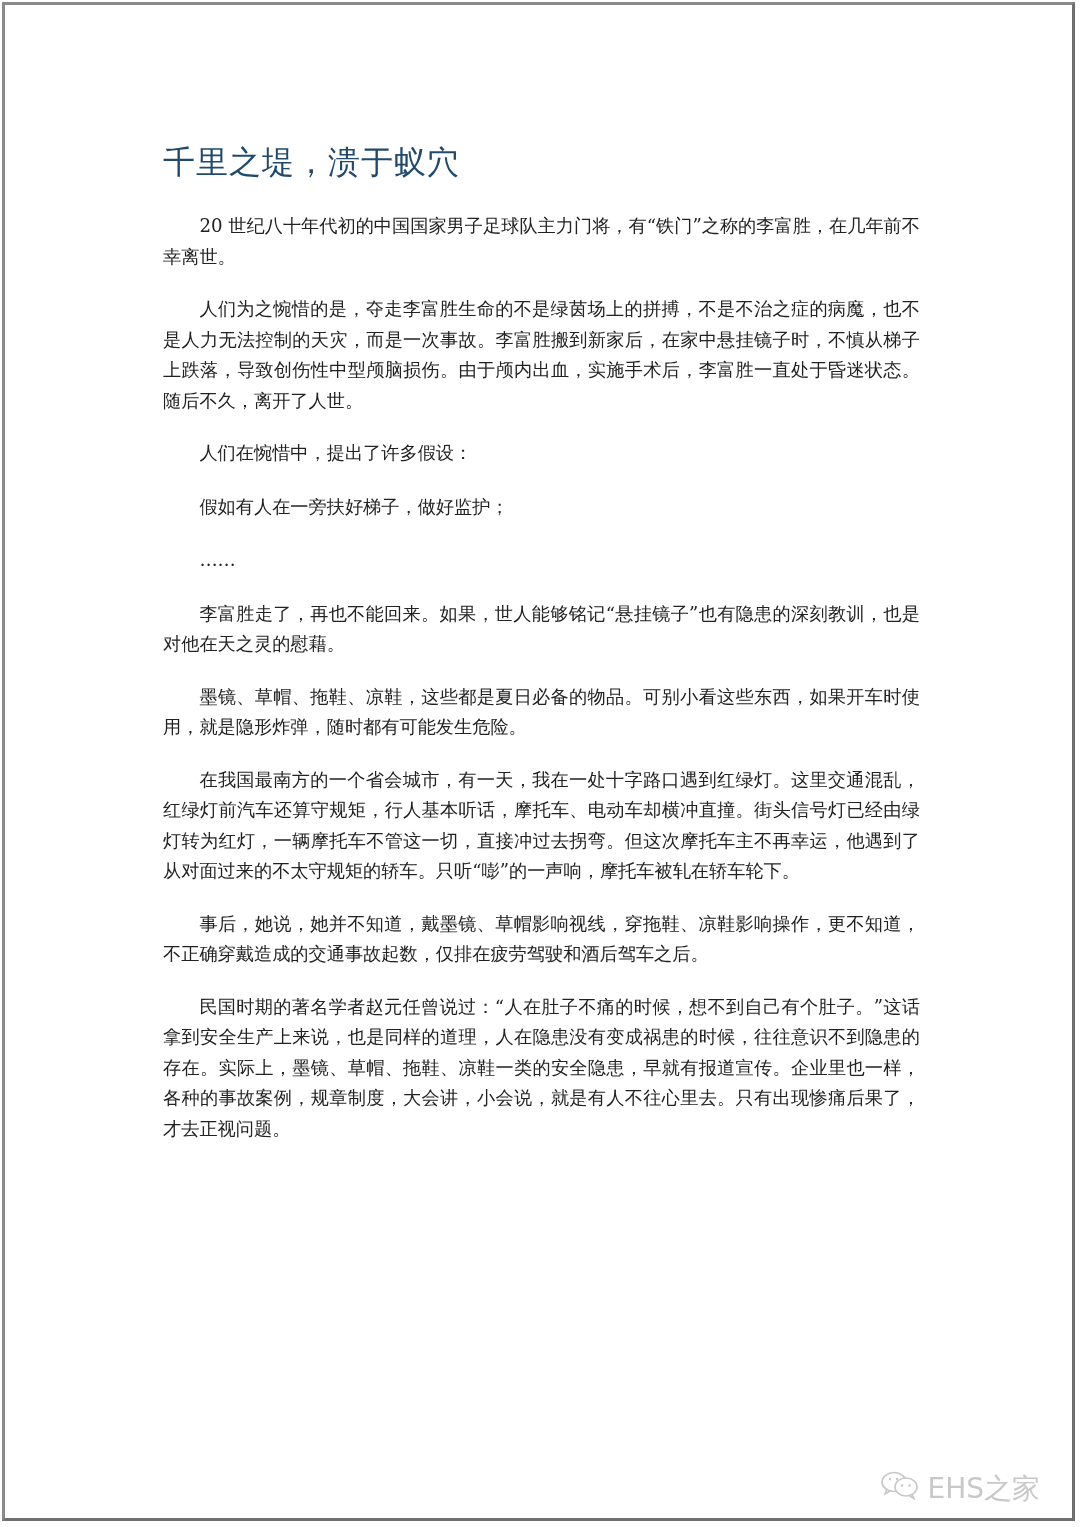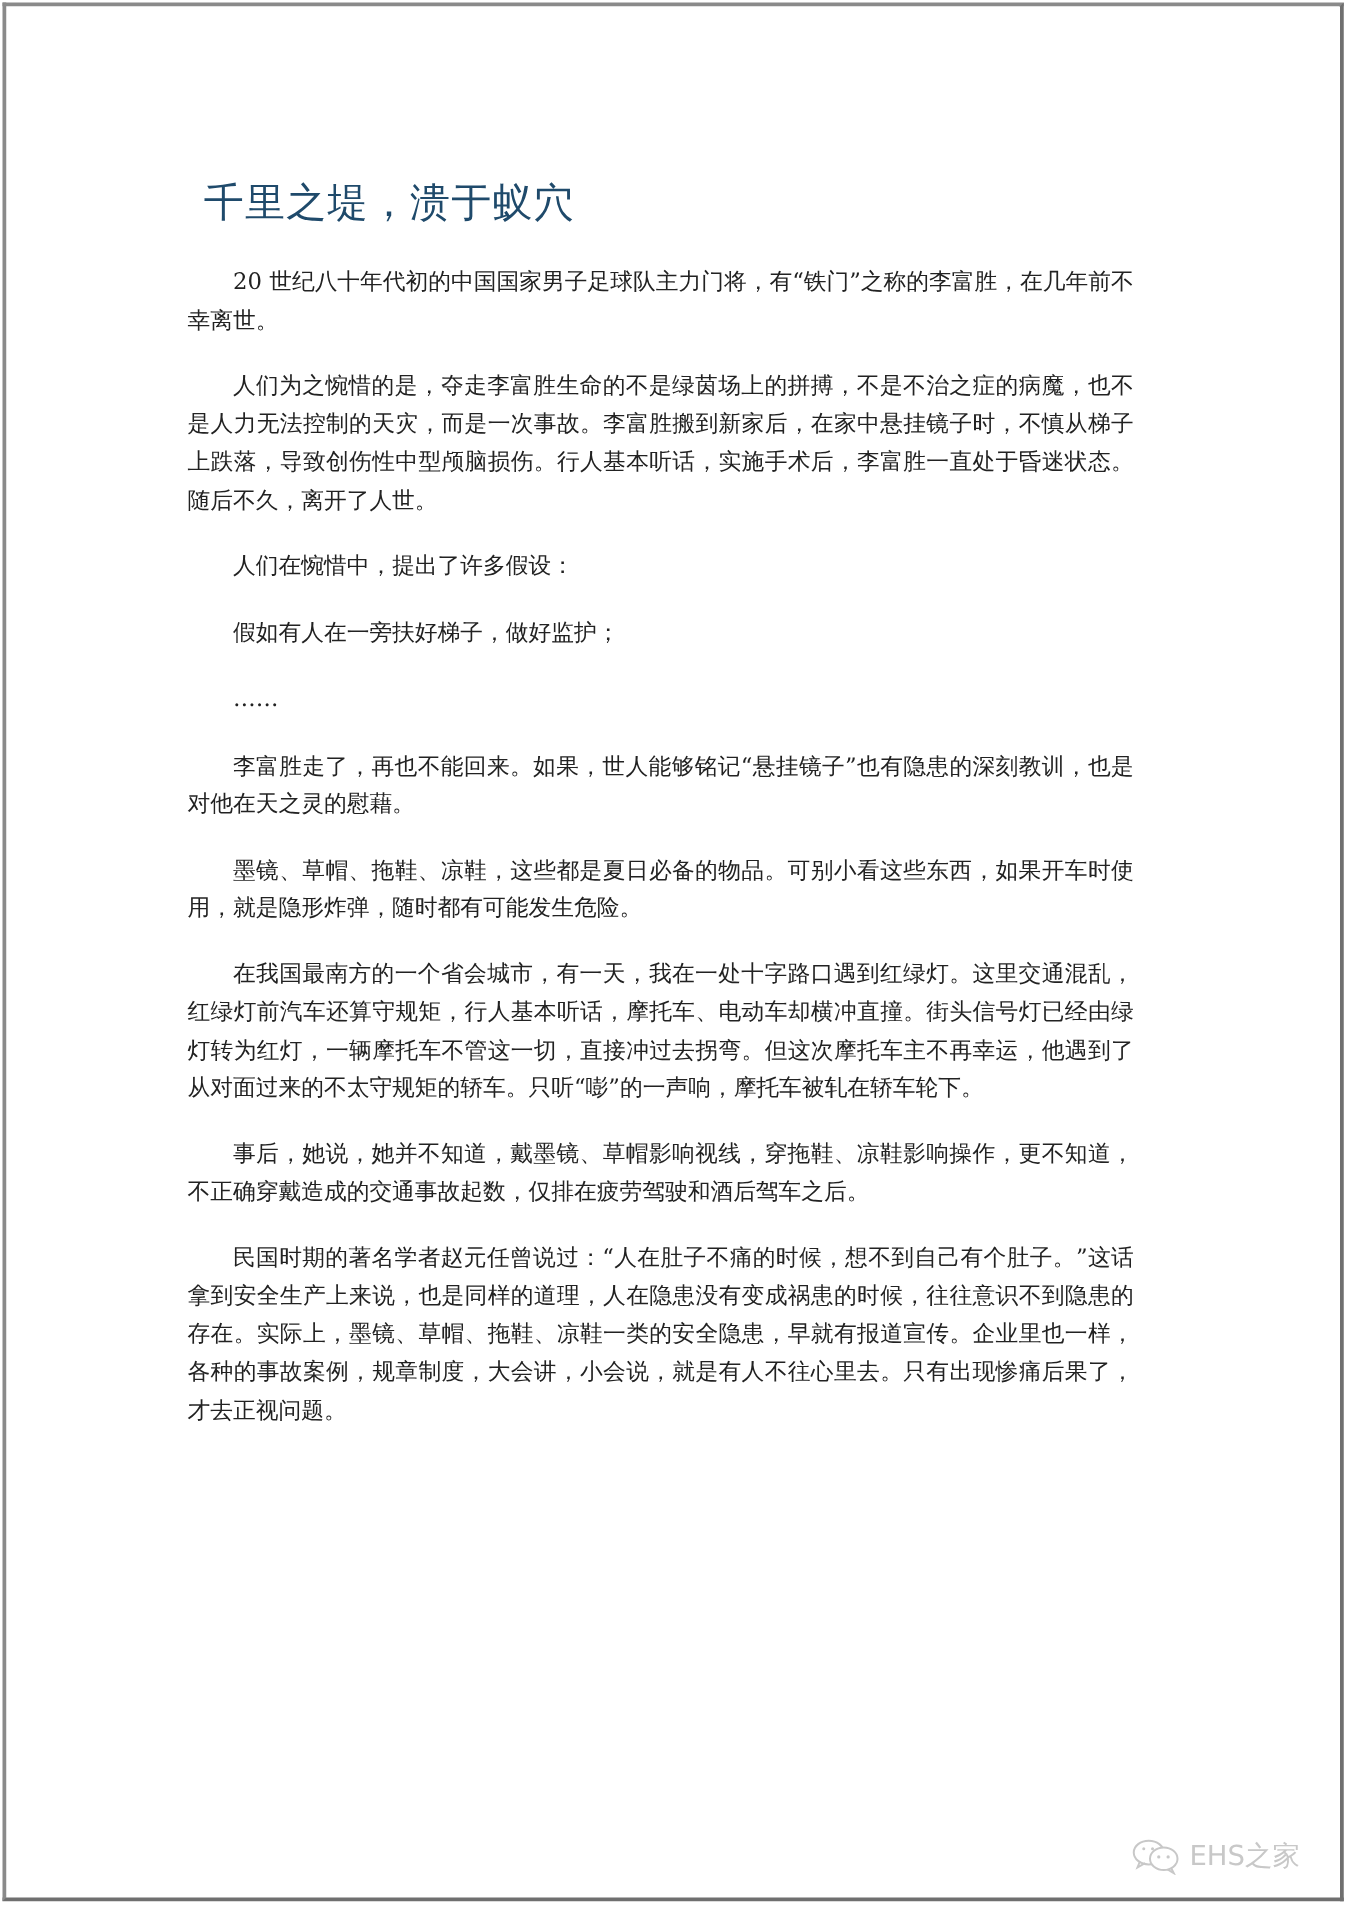--- a/index.html
+++ b/index.html
@@ -9,43 +9,43 @@
     border-left: 3px solid #8a8a8a; border-top: 3px solid #8a8a8a;
     border-right: 3px solid #6f6f6f; border-bottom: 3px solid #6f6f6f;
     box-sizing: border-box; background: #fff;
   }
   .title {
     position: absolute; left: 163px; top: 141px;
     font-family: "DejaVu Sans", sans-serif; font-size: 32px; color: #1f4a6b;
     letter-spacing: 1px; margin: 0; font-weight: normal;
   }
   .body {
-    position: absolute; left: 150px; top: 211px; width: 757px;
+    position: absolute; left: 163px; top: 211px; width: 757px;
     font-family: "DejaVu Serif", serif; font-size: 18.2px; color: #222;
     line-height: 30.5px;
   }
   .body p { margin: 0 0 22px 0; text-indent: 2em; text-align: justify; }
   .body p.list { margin-bottom: 23px; }
   .watermark {
     position: absolute; right: 40px; top: 1470px;
-    display: flex; align-items: center; gap: 6px;
-    font-family: "DejaVu Sans", sans-serif; font-size: 22px; color: #c8c8c8;
+    display: flex; gap: 6px;
+    font-family: "DejaVu Sans", sans-serif; font-size: 28px; color: #c8c8c8;
   }
   .wechat-icon { width: 42px; height: 30px; }
 </style>
 </head>
 <body>
 
 <div class="page-frame"></div>
 
 <h1 class="title">千里之堤，溃于蚁穴</h1>
 
 <div class="body">
   <p>20 世纪八十年代初的中国国家男子足球队主力门将，有“铁门”之称的李富胜，在几年前不幸离世。</p>
-  <p>人们为之惋惜的是，夺走李富胜生命的不是绿茵场上的拼搏，不是不治之症的病魔，也不是人力无法控制的天灾，而是一次事故。李富胜搬到新家后，在家中悬挂镜子时，不慎从梯子上跌落，导致创伤性中型颅脑损伤。行人基本听话，实施手术后，李富胜一直处于昏迷状态。随后不久，离开了人世。</p>
+  <p>人们为之惋惜的是，夺走李富胜生命的不是绿茵场上的拼搏，不是不治之症的病魔，也不是人力无法控制的天灾，而是一次事故。李富胜搬到新家后，在家中悬挂镜子时，不慎从梯子上跌落，导致创伤性中型颅脑损伤。由于颅内出血，实施手术后，李富胜一直处于昏迷状态。随后不久，离开了人世。</p>
   <p class="list">人们在惋惜中，提出了许多假设：</p>
   <p class="list">假如有人在一旁扶好梯子，做好监护；</p>
   <p class="list">……</p>
   <p>李富胜走了，再也不能回来。如果，世人能够铭记“悬挂镜子”也有隐患的深刻教训，也是对他在天之灵的慰藉。</p>
   <p>墨镜、草帽、拖鞋、凉鞋，这些都是夏日必备的物品。可别小看这些东西，如果开车时使用，就是隐形炸弹，随时都有可能发生危险。</p>
   <p>在我国最南方的一个省会城市，有一天，我在一处十字路口遇到红绿灯。这里交通混乱，红绿灯前汽车还算守规矩，行人基本听话，摩托车、电动车却横冲直撞。街头信号灯已经由绿灯转为红灯，一辆摩托车不管这一切，直接冲过去拐弯。但这次摩托车主不再幸运，他遇到了从对面过来的不太守规矩的轿车。只听“嘭”的一声响，摩托车被轧在轿车轮下。</p>
   <p>事后，她说，她并不知道，戴墨镜、草帽影响视线，穿拖鞋、凉鞋影响操作，更不知道，不正确穿戴造成的交通事故起数，仅排在疲劳驾驶和酒后驾车之后。</p>
   <p>民国时期的著名学者赵元任曾说过：“人在肚子不痛的时候，想不到自己有个肚子。”这话拿到安全生产上来说，也是同样的道理，人在隐患没有变成祸患的时候，往往意识不到隐患的存在。实际上，墨镜、草帽、拖鞋、凉鞋一类的安全隐患，早就有报道宣传。企业里也一样，各种的事故案例，规章制度，大会讲，小会说，就是有人不往心里去。只有出现惨痛后果了，才去正视问题。</p>
 </div>
 

